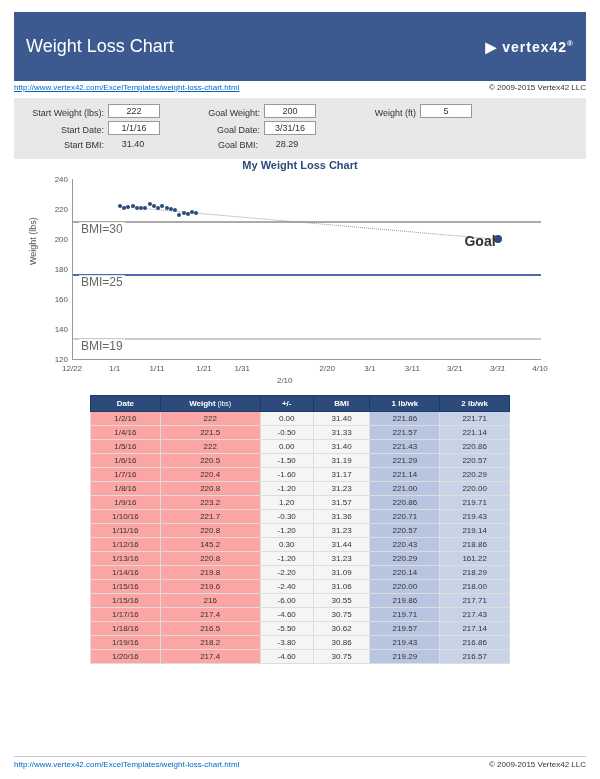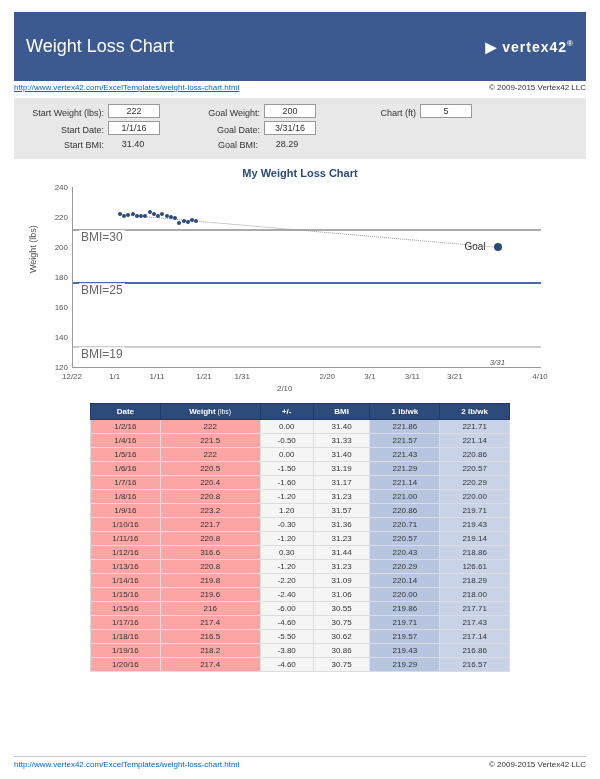--- a/index.html
+++ b/index.html
@@ -9,33 +9,33 @@
 .brand{font-size:14px;font-weight:bold;letter-spacing:1px}
 .brand sup{font-size:8px}
 .crow{display:flex;justify-content:space-between;font-size:8px;padding:2px 0}
 .crow a{color:#0066cc;text-decoration:underline}
 .params{background:#e8e8e8;padding:6px 10px;margin-top:4px}
 .prow{display:flex;gap:20px;margin-bottom:3px}
 .pgroup{display:flex;align-items:flex-end;gap:4px}
 .plabel{font-size:9px;text-align:right;min-width:80px}
 .pval{font-size:9px;min-width:42px;text-align:center;padding:1px 4px}
 .pbox{border:1px solid #999;background:#fff}
-.chart-wrap{margin-top:8px}
+.chart-wrap{}
 .chart-title{text-align:center;font-weight:bold;font-size:11px;color:#2c4a7a;margin-bottom:4px}
 .chart{width:540px;height:210px;margin:0 auto;position:relative}
 .plot{position:absolute;left:42px;top:4px;width:468px;height:180px;border-bottom:1px solid #999;border-left:1px solid #999}
 .ytick{position:absolute;left:0;width:38px;text-align:right;font-size:8px;color:#555;transform:translateY(-50%)}
 .xtick{position:absolute;bottom:0;font-size:8px;color:#555;transform:translateX(-50%)}
 .ylabel{position:absolute;left:-2px;top:90px;transform:rotate(-90deg);transform-origin:left top;font-size:9px;color:#555}
 .hline{position:absolute;left:0;right:0;border-top:1px solid #ccc}
 .bmi30{border-top:2px solid #aaa}
 .bmi25{border-top:2px solid #4a6aac}
 .bmi19{border-top:2px solid #ccc}
 .lbl{position:absolute;font-size:12px;color:#666;background:rgba(255,255,255,0.8);padding:0 2px}
-.goal-lbl{position:absolute;font-size:10px;font-weight:normal;color:#333}
+.goal-lbl{position:absolute;font-size:14px;font-weight:bold;color:#333}
 .pt{position:absolute;width:4px;height:4px;background:#2c4a7a;border-radius:50%;margin:-2px 0 0 -2px}
 .goalpt{width:8px;height:8px;margin:-4px 0 0 -4px;background:#2c4a7a}
 .tline{position:absolute;border-top:1px dotted #999;transform-origin:left center}
 .table-wrap{margin:10px auto 0;width:420px}
 table{border-collapse:collapse;width:100%;font-size:8px}
 th{background:#2c4a7a;color:#fff;padding:3px 4px;font-weight:bold;text-align:center;border:1px solid #1c3a6a}
 th .sub{font-size:7px;font-weight:normal}
 td{padding:2px 4px;text-align:center;border:1px solid #ddd}
 td.c1,td.c2{background:#fca5a5}
 td.c3,td.c4{background:#f5f5f5}
@@ -61,21 +61,21 @@
     <div class="prow">
       <div class="pgroup">
           <span class="plabel">Start Weight (lbs):</span>
           <span class="pval pbox">222</span>
         </div>
       <div class="pgroup">
           <span class="plabel">Goal Weight:</span>
           <span class="pval pbox">200</span>
         </div>
       <div class="pgroup">
-          <span class="plabel">Chart (ft)</span>
+          <span class="plabel">Weight (ft)</span>
           <span class="pval pbox">5</span>
         </div>
     </div>
     <div class="prow">
       <div class="pgroup">
           <span class="plabel">Start Date:</span>
           <span class="pval pbox">1/1/16</span>
         </div>
       <div class="pgroup">
           <span class="plabel">Goal Date:</span>
@@ -138,21 +138,21 @@
         <div class="xtick" style="left: 42px; bottom: 12px;">12/22</div>
         <div class="xtick" style="left: 84.5455px; bottom: 12px;">1/1</div>
         <div class="xtick" style="left: 127.091px; bottom: 12px;">1/11</div>
         <div class="xtick" style="left: 174px; bottom: 12px;">1/21</div>
         <div class="xtick" style="left: 212.182px; bottom: 12px;">1/31</div>
         <div class="xtick" style="left: 254.727px; bottom: 0;">2/10</div>
         <div class="xtick" style="left: 297.273px; bottom: 12px;">2/20</div>
         <div class="xtick" style="left: 339.818px; bottom: 12px;">3/1</div>
         <div class="xtick" style="left: 382.364px; bottom: 12px;">3/11</div>
         <div class="xtick" style="left: 424.909px; bottom: 12px;">3/21</div>
-        <div class="xtick" style="left: 467.455px; bottom: 26px; font-style: italic;">3/31</div>
+        <div class="xtick" style="left: 467.455px; bottom: 12px; font-style: italic;">3/31</div>
         <div class="xtick" style="left: 510px; bottom: 12px;">4/10</div>
       </div>
   </div>
 
   <div class="table-wrap">
     <table>
       <thead>
           <tr id="thead-row">
             <th>Date</th>
             <th>Weight<span class="sub"> (lbs)</span></th>
@@ -230,33 +230,33 @@
           <tr>
             <td class="c1">1/11/16</td>
             <td class="c2">220.8</td>
             <td class="c3">-1.20</td>
             <td class="c4">31.23</td>
             <td class="c5">220.57</td>
             <td class="c6">219.14</td>
           </tr>
           <tr>
             <td class="c1">1/12/16</td>
-            <td class="c2">316.6</td>
+            <td class="c2">145.2</td>
             <td class="c3">0.30</td>
             <td class="c4">31.44</td>
             <td class="c5">220.43</td>
             <td class="c6">218.86</td>
           </tr>
           <tr>
             <td class="c1">1/13/16</td>
             <td class="c2">220.8</td>
             <td class="c3">-1.20</td>
             <td class="c4">31.23</td>
             <td class="c5">220.29</td>
-            <td class="c6">126.61</td>
+            <td class="c6">161.22</td>
           </tr>
           <tr>
             <td class="c1">1/14/16</td>
             <td class="c2">219.8</td>
             <td class="c3">-2.20</td>
             <td class="c4">31.09</td>
             <td class="c5">220.14</td>
             <td class="c6">218.29</td>
           </tr>
           <tr>

